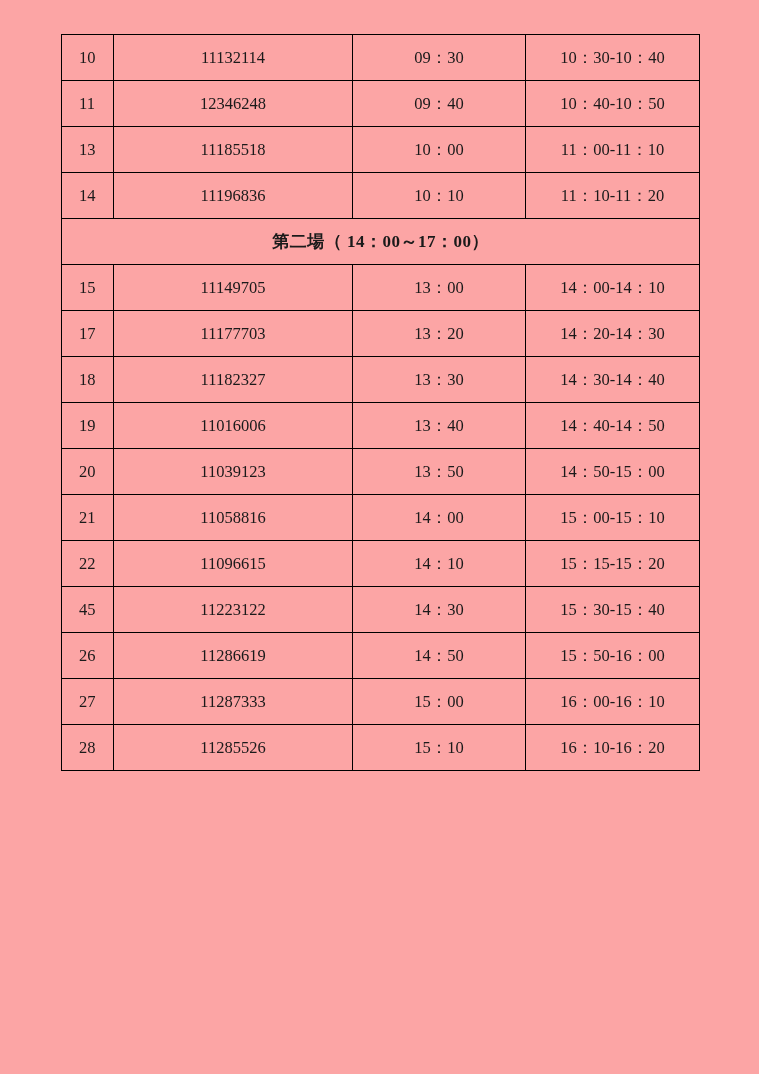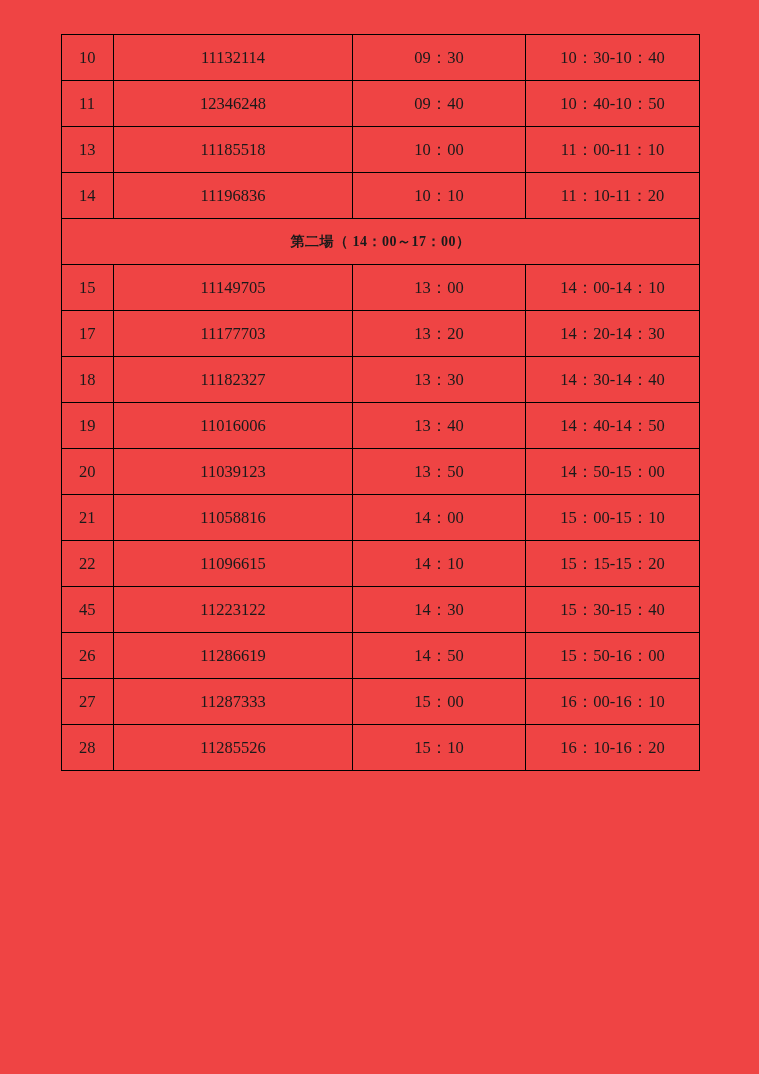--- a/index.html
+++ b/index.html
@@ -13,21 +13,21 @@
       position: relative;
       overflow: hidden;
       font-family: "DejaVu Serif", "Liberation Serif", serif;
       color: #111111;
     }
     .page {
       position: absolute;
       left: 0; top: 0;
       width: 759px;
       height: 1074px;
-      background: #ef4444;
+      background: #fca5a5;
     }
     table.schedule {
       position: absolute;
       left: 61px;
       top: 34px;
       width: 638px;
       border-collapse: collapse;
       table-layout: fixed;
     }
     table.schedule td {
@@ -37,21 +37,21 @@
       text-align: center;
       vertical-align: middle;
       font-family: "Liberation Serif", "DejaVu Serif", serif;
       font-size: 16.5px;
       letter-spacing: 0px;
       color: #1a1a1a;
     }
     table.schedule td.c-no { text-align: left; padding-left: 17px; }
     table.schedule tr.section td {
       font-weight: bold;
-      font-size: 14px;
+      font-size: 17px;
       letter-spacing: 0.5px;
     }
     col.w1 { width: 52px; }
     col.w2 { width: 239px; }
     col.w3 { width: 173px; }
     col.w4 { width: 174px; }
   </style>
 </head>
 <body>
 

